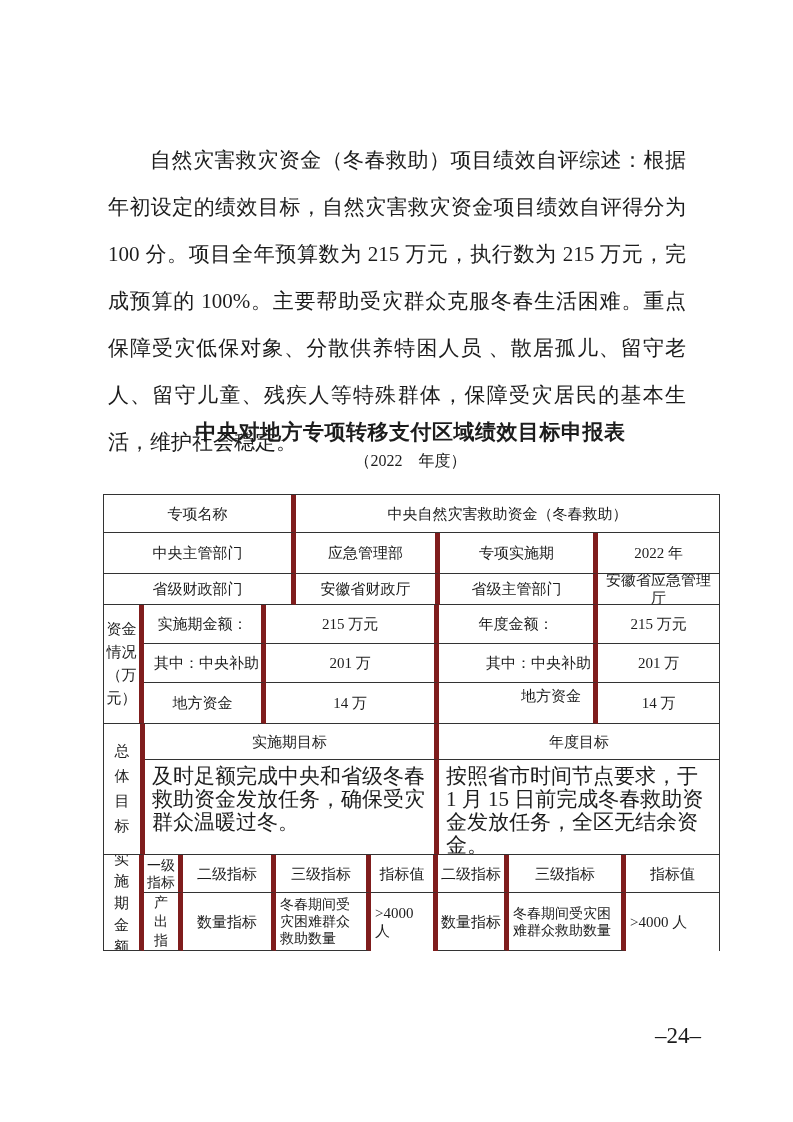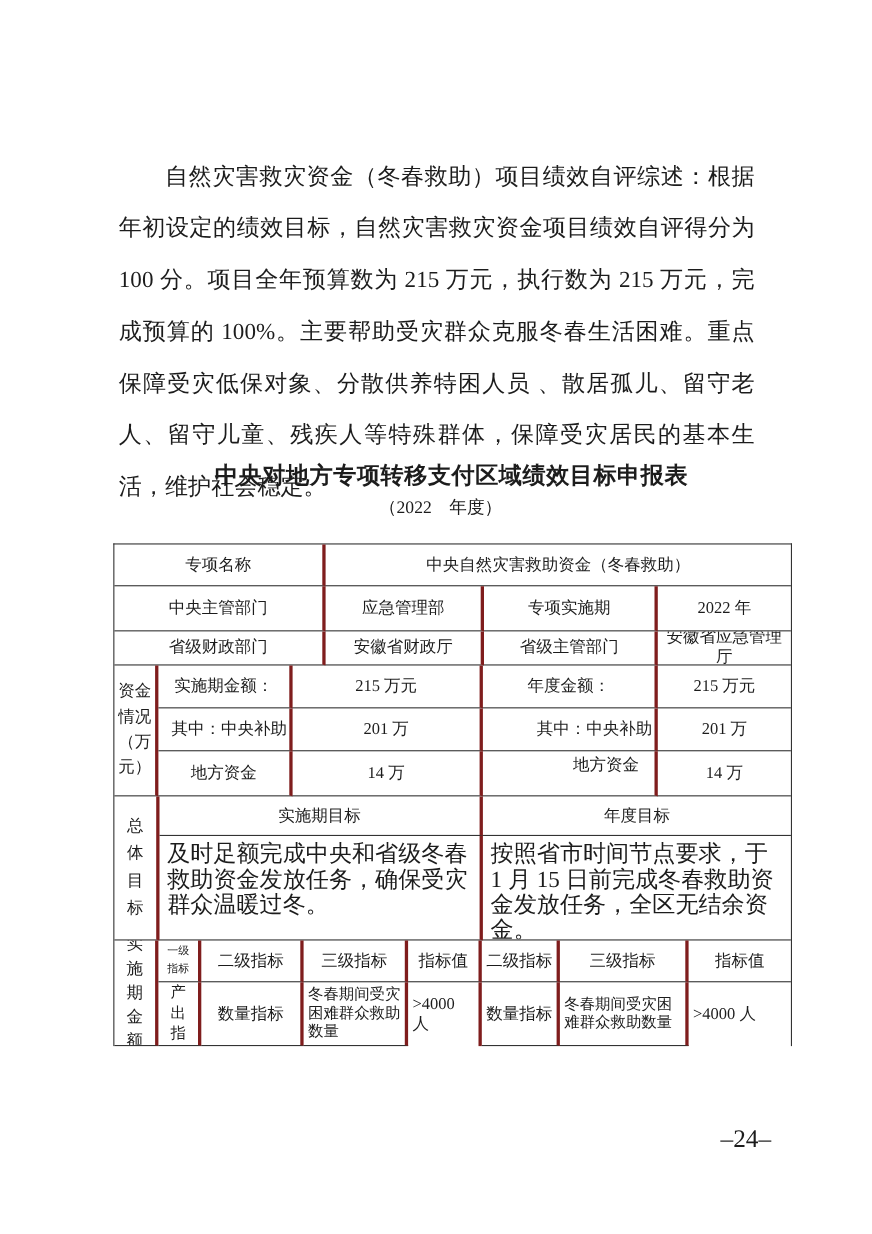--- a/index.html
+++ b/index.html
@@ -12,36 +12,36 @@
     position:absolute;left:108px;top:137px;width:578px;
     font-size:21px;line-height:47px;text-align:justify;text-indent:42px;
   }
   
   .tbl-title{
     position:absolute;left:103px;top:418px;width:615px;text-align:center;
     font-family:"Liberation Sans","DejaVu Sans",sans-serif;
     font-size:21px;font-weight:bold;letter-spacing:0.5px;
   }
   .tbl-subtitle{
-    position:absolute;left:93px;top:451px;width:615px;text-align:center;
+    position:absolute;left:103px;top:451px;width:615px;text-align:center;
     font-size:16px;
   }
   
   .tbl{
     position:absolute;left:103px;top:494px;width:617px;box-sizing:border-box;
     border:1px solid #333;border-bottom:none;
   }
   .tsec{display:grid;}
   #sec1{grid-template-columns:192px 144px 158px 121px;grid-template-rows:38px 41px 31px;}
   #sec2{grid-template-columns:40px 122px 173px 159px 121px;grid-template-rows:39px 39px 41px;}
   #sec3{grid-template-columns:41px 294px 280px;grid-template-rows:36px 95px;}
   #sec4{grid-template-columns:40px 39px 93px 95px 67px 71px 117px 93px;grid-template-rows:38px 58px;}
   .cell{
     display:flex;align-items:center;justify-content:center;text-align:center;
-    border-right:3px solid #7f1d1d;border-bottom:1px solid #333;
+    border-right:5px solid #7f1d1d;border-bottom:1px solid #333;
     font-size:15px;line-height:18px;padding:2px 3px;box-sizing:border-box;overflow:hidden;
   }
   .lastcol{border-right:none;}
   .nobottom{border-bottom:none;}
   .vtext{word-break:break-all;text-align:center;display:block;}
   .rowspan3{grid-row:1/4;}
   .rowspan2{grid-row:1/3;}
   .colspan-rest{grid-column:2/5;}
   .right{justify-content:flex-end;text-align:right;padding-right:2px;}
   .leftval{justify-content:flex-start;text-align:left;padding-left:4px;}
@@ -114,21 +114,21 @@
 
     <div class="cell goal-cell">及时足额完成中央和省级冬春救助资金发放任务，确保受灾群众温暖过冬。</div>
     <div class="cell goal-cell lastcol">按照省市时间节点要求，于 1 月 15 日前完成冬春救助资金发放任务，全区无结余资金。</div>
   </div>
 
   <div class="tsec" id="sec4">
     <div class="cell rowspan2">
       <span class="vtext" style="width:1.15em;line-height:22px;">实施期金额</span>
     </div>
 
-    <div class="cell" style="font-size:10px;font-family:Liberation Mono, monospace;">
+    <div class="cell" style="font-size:14px;">
       <span class="vtext" style="width:2.2em;line-height:17px;">一级指标</span>
     </div>
     <div class="cell">二级指标</div>
     <div class="cell">三级指标</div>
     <div class="cell">指标值</div>
     <div class="cell">二级指标</div>
     <div class="cell">三级指标</div>
     <div class="cell lastcol">指标值</div>
 
     <div class="cell" style="font-size:14px;">

